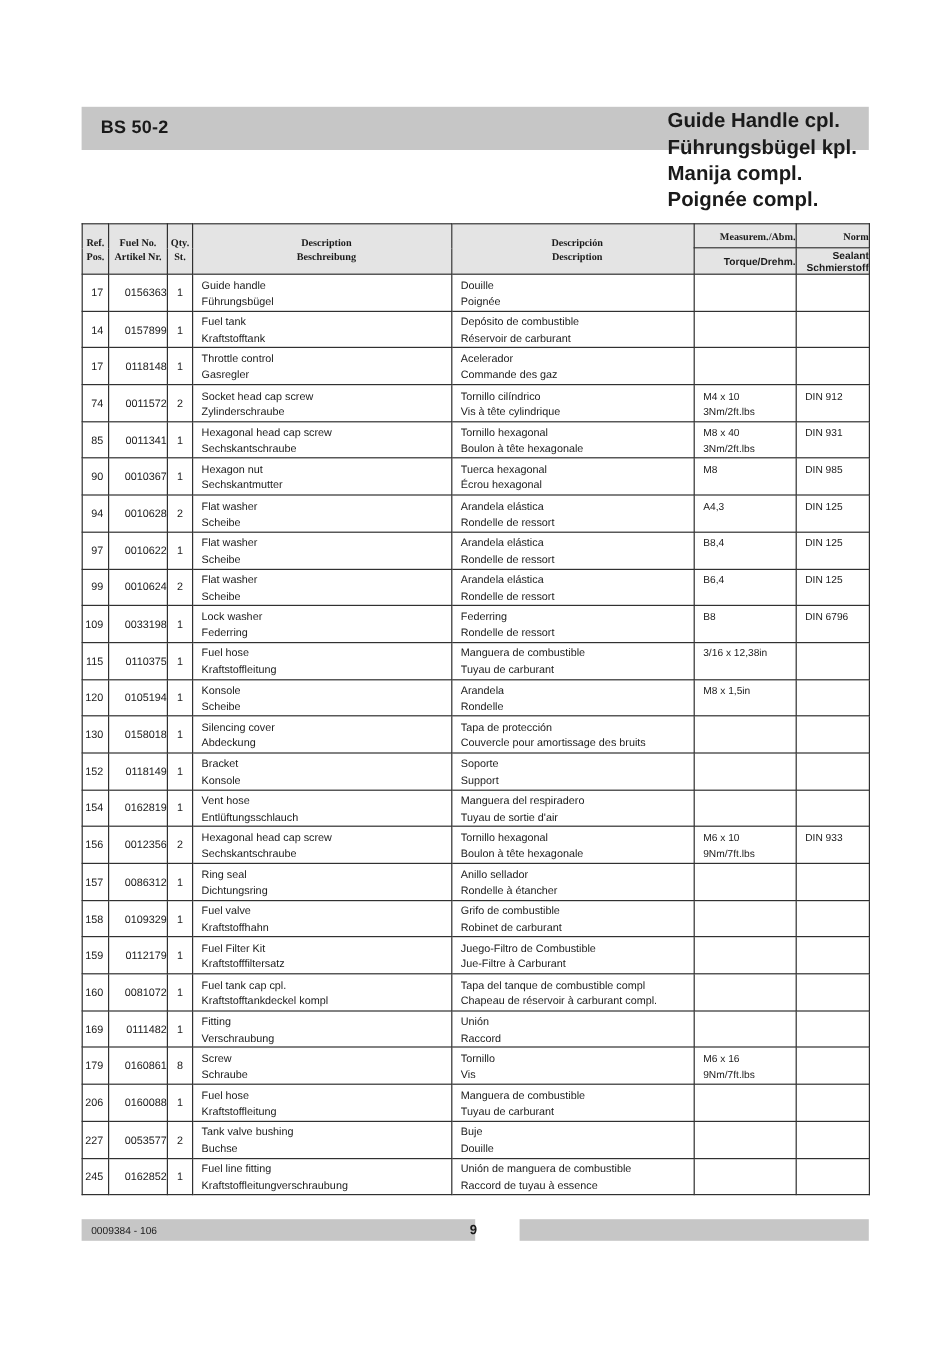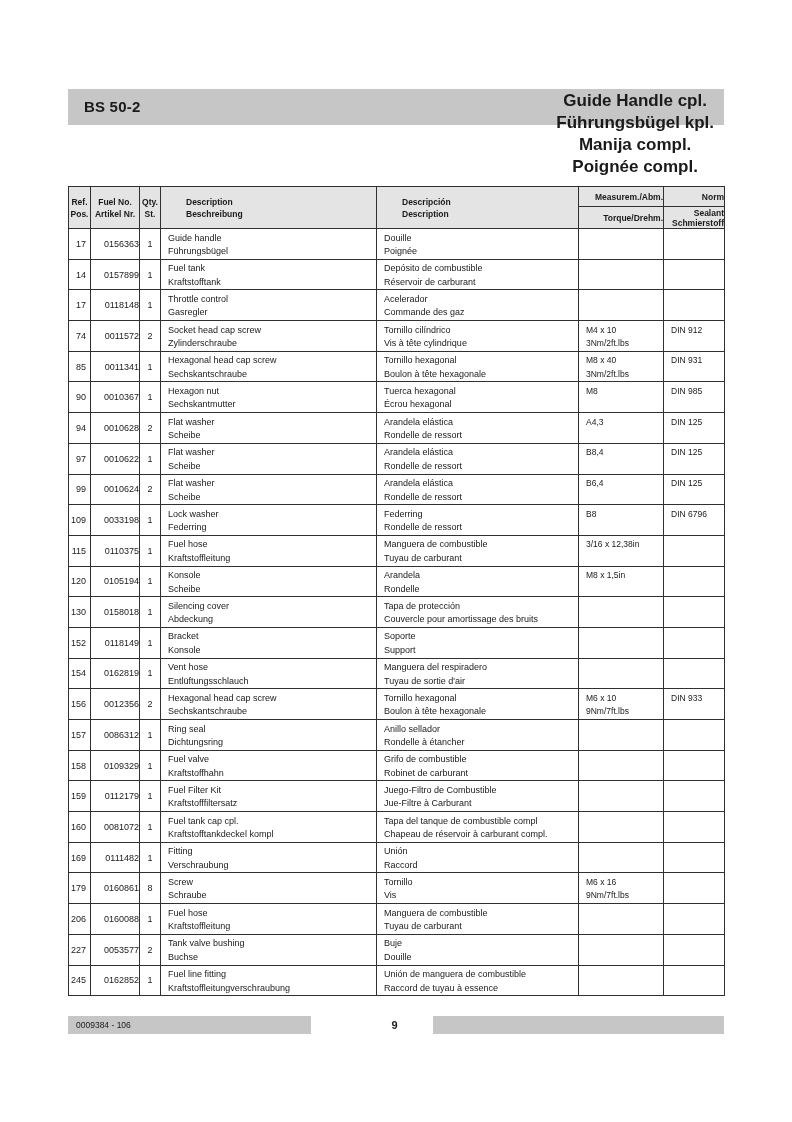--- a/index.html
+++ b/index.html
@@ -10,44 +10,44 @@
     --text:#1a1a1a;
   }
   *{margin:0;padding:0;box-sizing:border-box;}
   html,body{background:#fff;}
   body{font-family:"Liberation Sans", sans-serif;color:var(--text);}
   .page{position:relative;width:792px;height:1122px;background:#fff;overflow:hidden;}
 
   
   .title-bar{position:absolute;left:68px;top:89px;width:656px;height:36px;background:var(--title-bar);}
   .model-label{position:absolute;left:84px;top:89px;height:20px;line-height:36px;font-size:15px;font-weight:bold;letter-spacing:.2px;}
-  .title-stack{position:absolute;right:68px;top:90px;text-align:center;font-size:17px;font-weight:bold;line-height:22px;padding-right:10px;}
+  .title-stack{position:absolute;right:68px;top:90px;text-align:left;font-size:17px;font-weight:bold;line-height:22px;padding-right:10px;}
 
   
   .table-wrap{position:absolute;left:68px;top:186px;}
   table{border-collapse:collapse;table-layout:fixed;width:657px;}
   th,td{border:1px solid var(--border);overflow:hidden;}
   thead th{background:var(--table-header-bg);font-size:8.5px;font-weight:bold;line-height:12px;}
-  tr.h1{height:20px;}
+  tr.h1{height:20px;font-family:Liberation Serif, serif;}
   tr.h2{height:22px;}
   th.ctr{text-align:center;vertical-align:middle;}
-  th.lft{text-align:left;vertical-align:middle;padding-left:25px;}
+  th.lft{text-align:center;vertical-align:middle;padding-left:7px;}
   th.sub{text-align:right;vertical-align:middle;padding-left:7px;}
   th.sealant div{line-height:10px;}
   tbody tr{height:30.7px;}
   tbody td{font-size:9px;vertical-align:middle;}
   td.ref{text-align:right;padding-right:4px;}
   td.part{text-align:right;}
   td.qty{text-align:center;}
   td.desc{vertical-align:top;padding:2.5px 2px 0 7px;line-height:13.5px;}
   td.meas{vertical-align:top;padding:2.5px 2px 0 7px;line-height:13.5px;font-size:8.5px;}
   td.normv{vertical-align:top;padding:2.5px 2px 0 7px;line-height:13.5px;font-size:8.5px;}
 
   
-  .footer-bar-left{position:absolute;left:68px;top:1016px;width:243px;height:18px;background:var(--footer-bar);font-size:8.5px;line-height:18px;padding-left:8px;}
+  .footer-bar-left{position:absolute;left:68px;top:1016px;width:328px;height:18px;background:var(--footer-bar);font-size:8.5px;line-height:18px;padding-left:8px;}
   .footer-page-number{position:absolute;left:356px;top:1016px;width:77px;height:18px;line-height:18px;text-align:center;font-size:11px;font-weight:bold;}
   .footer-bar-right{position:absolute;left:433px;top:1016px;width:291px;height:18px;background:var(--footer-bar);}
 </style>
 </head>
 <body>
 
 <div class="page">
 
   <div class="title-bar"></div>
   <div class="model-label">BS 50-2</div>

